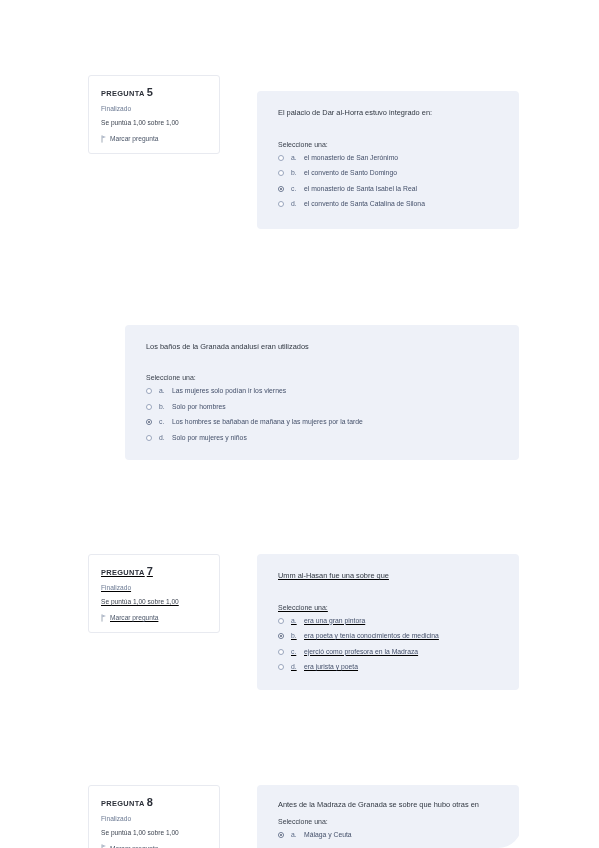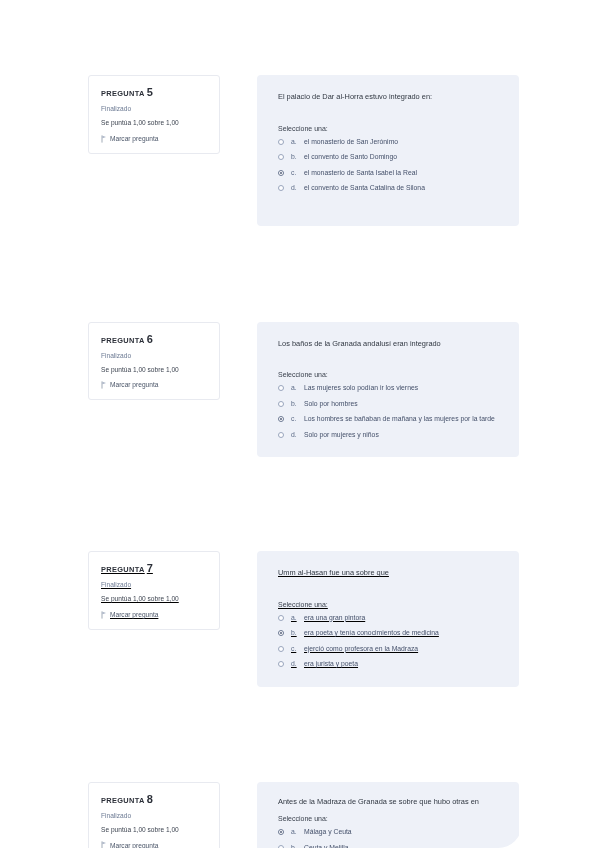--- a/index.html
+++ b/index.html
@@ -153,21 +153,21 @@
     margin-left: 6px;
     line-height: 1.25;
   }
 
   
   .block-5 { margin-top: 75px; }
   .block-6 { margin-top: 96px; }
   .block-7 { margin-top: 94px; text-decoration: underline; }
   .block-8 { margin-top: 95px; }
 
-  .block-5 .q-panel { padding-bottom: 33px; }
+  .block-5 .q-panel { padding-bottom: 20px; margin-top: 16px; }
   .block-7 .q-text, .block-5 .q-text, .block-6 .q-text { margin-bottom: 23px; }
   .block-8 .q-text { margin-bottom: 9px; }
   .block-8 .q-panel { padding-top: 15px; padding-bottom: 17px; }
 </style>
 </head>
 <body>
 
 <div class="page">
   <div class="quiz-list">
       <div class="question-block block-5">
@@ -206,36 +206,22 @@
             </li>
             <li class="opt-row">
               <span class="radio"></span>
               <span class="opt-letter">d.</span>
               <span class="opt-text">el convento de Santa Catalina de Silona</span>
             </li>
           </ul>
         </div>
       </div>
       <div class="question-block block-6">
-        <div class="info-card">
-          <div class="info-head"><span>PREGUNTA</span><span class="qnum">6</span></div>
-          <div class="info-state">Finalizado</div>
-          <div class="info-grade">Se puntúa 1,00 sobre 1,00</div>
-          <div class="info-flag">
-            <span class="flag-icon">
-              <svg width="6" height="8" viewBox="0 0 6 8">
-                <path d="M1 0.4 L1 7.6" stroke="#7a8699" stroke-width="0.7" fill="none"></path>
-                <path d="M1.4 0.8 L5 1.9 L1.4 3.2 Z" fill="#aab4c6"></path>
-              </svg>
-            </span>
-            <span>Marcar pregunta</span>
-          </div>
-        </div>
         <div class="q-panel">
-          <div class="q-text">Los baños de la Granada andalusí eran integrado</div>
+          <div class="q-text">Los baños de la Granada andalusí eran utilizados</div>
           <div class="q-prompt">Seleccione una:</div>
           <ul class="opt-list">
             <li class="opt-row">
               <span class="radio"></span>
               <span class="opt-letter">a.</span>
               <span class="opt-text">Las mujeres solo podían ir los viernes</span>
             </li>
             <li class="opt-row">
               <span class="radio"></span>
               <span class="opt-letter">b.</span>

